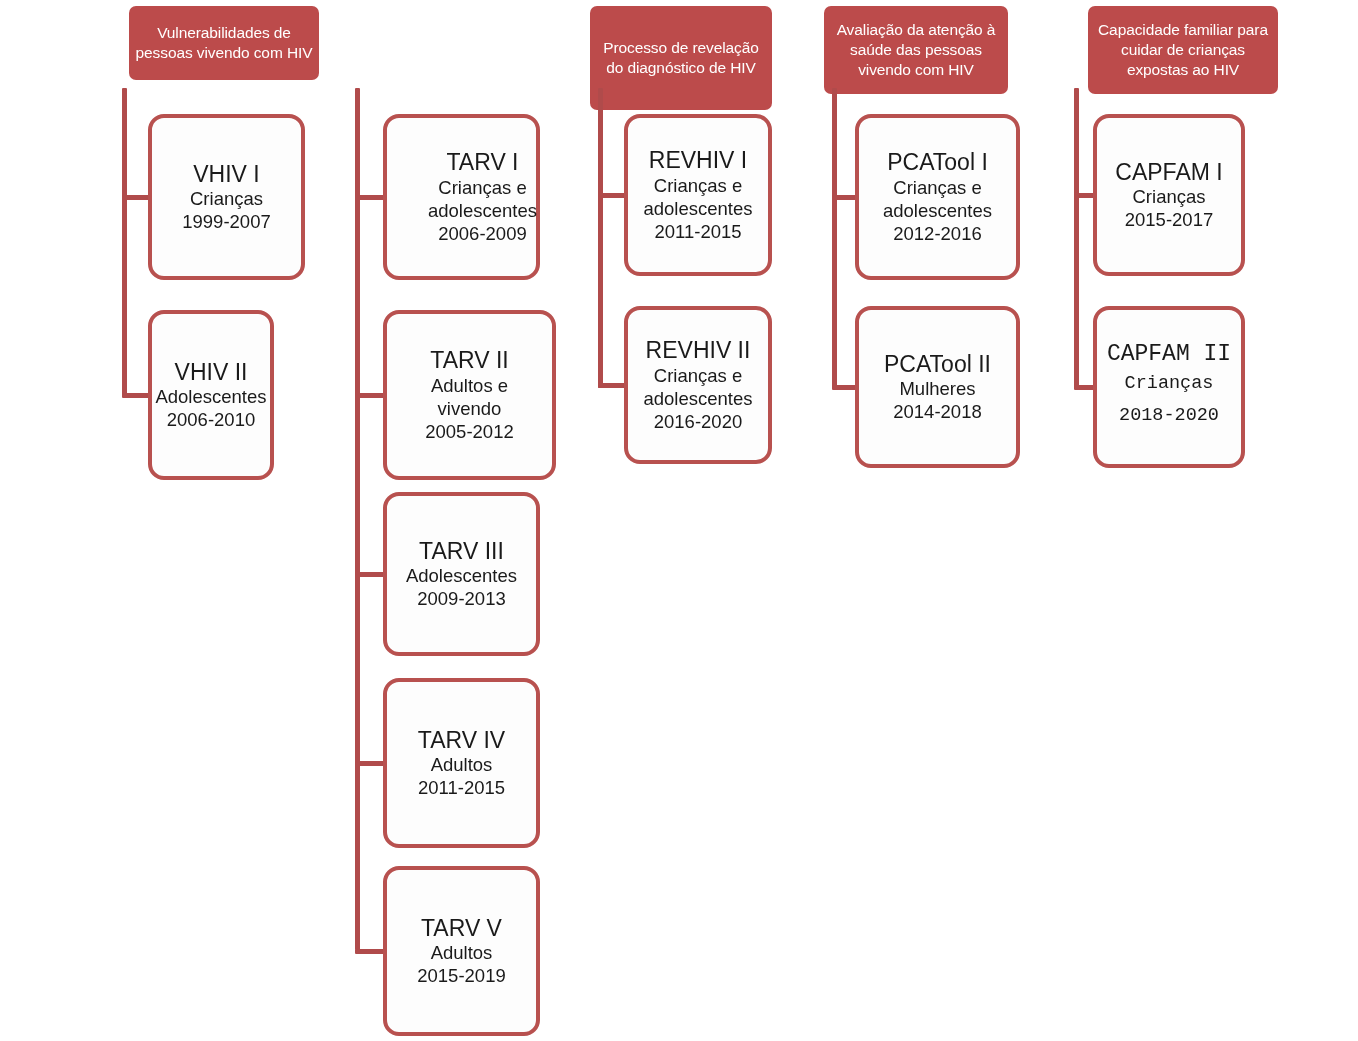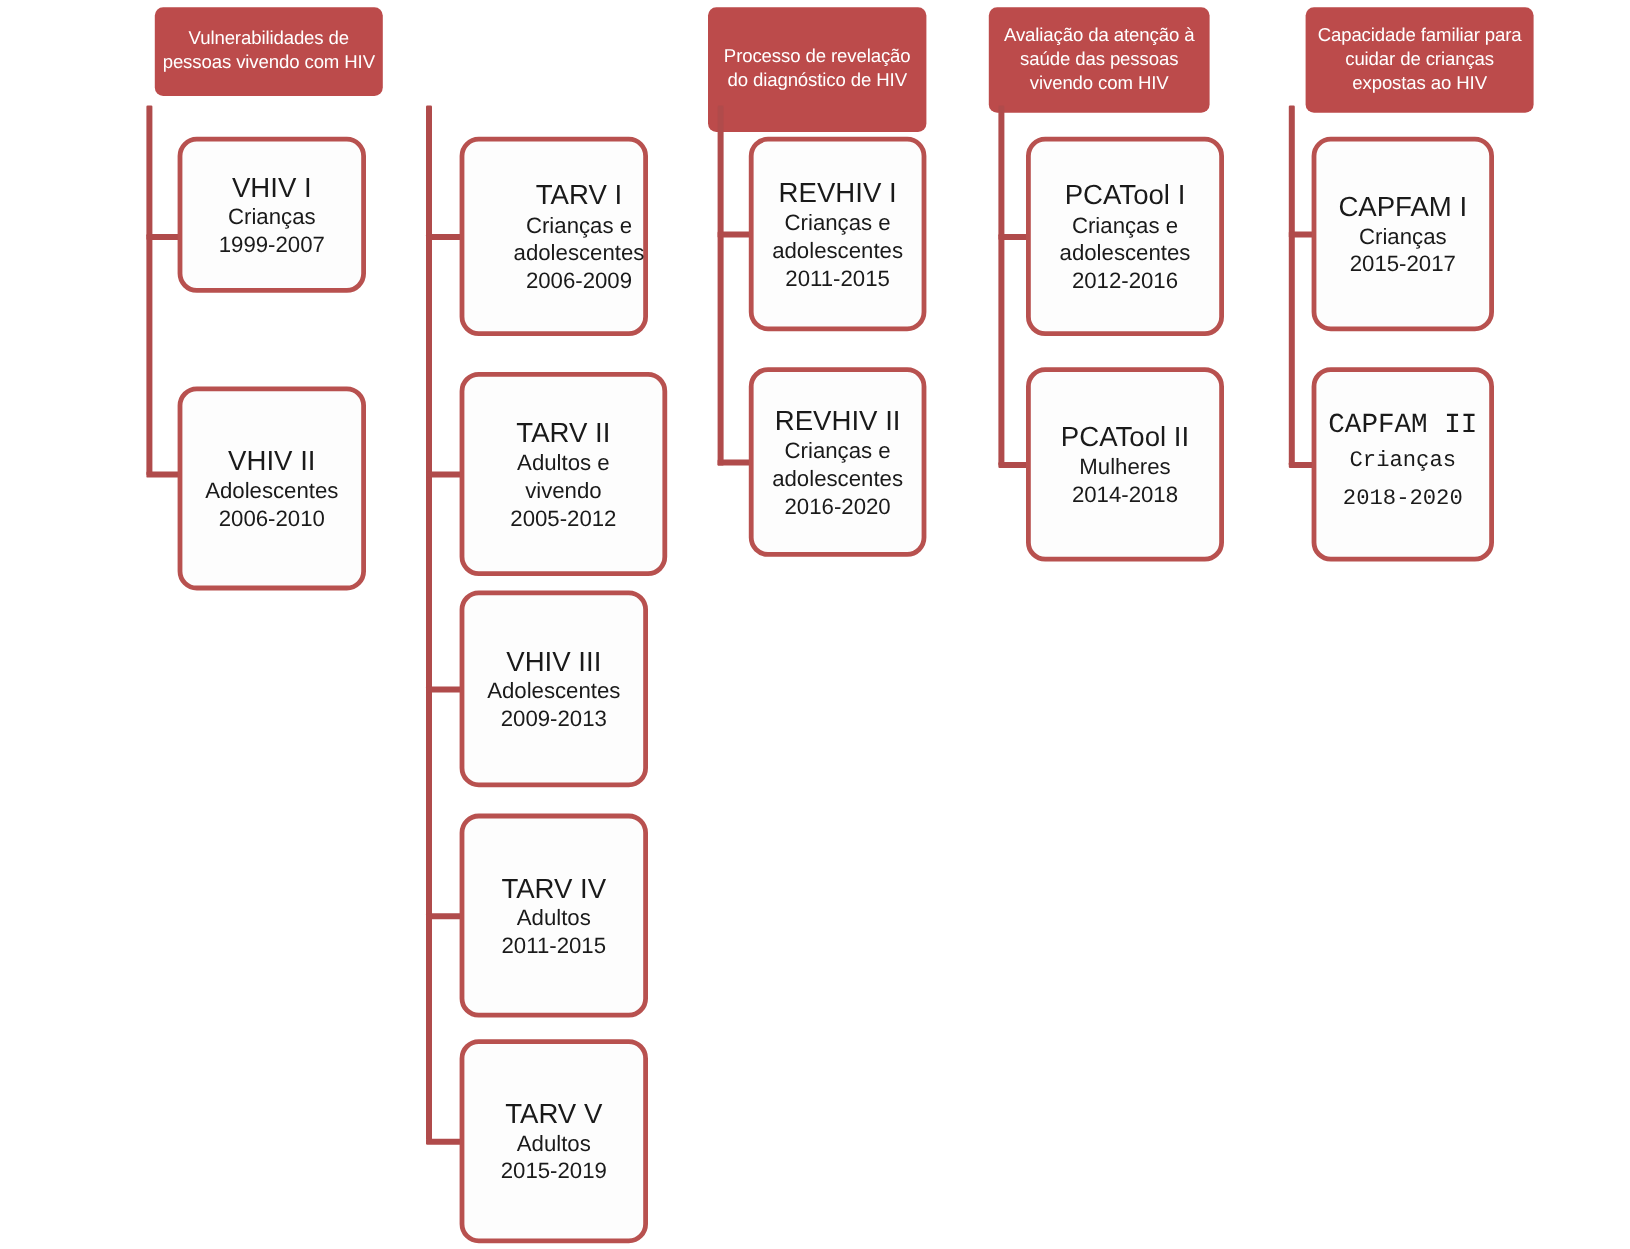--- a/index.html
+++ b/index.html
@@ -80,27 +80,27 @@
     line-height: 1.75;
   }
 </style>
 </head>
 <body>
 
 <div id="diagram">
     <div class="header-box" style="left: 129px; width: 190px; height: 74px;">Vulnerabilidades de pessoas vivendo com HIV</div>
     <div class="trunk" style="left: 122px; top: 88px; height: 308px;"></div>
     <div class="stub" style="left: 122px; width: 30px; top: 195px;"></div>
-    <div class="leaf-box" style="left: 148px; width: 157px; top: 114px; height: 130px;">
+    <div class="leaf-box" style="left: 148px; width: 157px; top: 114px; height: 166px;">
       <div class="leaf-title">VHIV I</div>
       <div class="leaf-line">Crianças</div>
       <div class="leaf-line">1999-2007</div>
     </div>
     <div class="stub" style="left: 122px; width: 30px; top: 393px;"></div>
-    <div class="leaf-box" style="left: 148px; width: 157px; top: 322px; height: 170px;">
+    <div class="leaf-box" style="left: 148px; width: 126px; top: 310px; height: 170px;">
       <div class="leaf-title">VHIV II</div>
       <div class="leaf-line">Adolescentes</div>
       <div class="leaf-line">2006-2010</div>
     </div>
     <div class="trunk" style="left: 355px; top: 88px; height: 862px;"></div>
     <div class="stub" style="left: 355px; width: 31px; top: 195px;"></div>
     <div class="leaf-box" style="left: 383px; width: 157px; top: 114px; height: 166px; padding-left: 42px;">
       <div class="leaf-title">TARV I</div>
       <div class="leaf-line">Crianças e</div>
       <div class="leaf-line">adolescentes</div>
@@ -108,21 +108,21 @@
     </div>
     <div class="stub" style="left: 355px; width: 31px; top: 393px;"></div>
     <div class="leaf-box" style="left: 383px; width: 173px; top: 310px; height: 170px; align-items: center;">
       <div class="leaf-title">TARV II</div>
       <div class="leaf-line">Adultos e</div>
       <div class="leaf-line">vivendo</div>
       <div class="leaf-line">2005-2012</div>
     </div>
     <div class="stub" style="left: 355px; width: 31px; top: 572px;"></div>
     <div class="leaf-box" style="left: 383px; width: 157px; top: 492px; height: 164px;">
-      <div class="leaf-title">VHIV III</div>
+      <div class="leaf-title">TARV III</div>
       <div class="leaf-line">Adolescentes</div>
       <div class="leaf-line">2009-2013</div>
     </div>
     <div class="stub" style="left: 355px; width: 31px; top: 761px;"></div>
     <div class="leaf-box" style="left: 383px; width: 157px; top: 678px; height: 170px;">
       <div class="leaf-title">TARV IV</div>
       <div class="leaf-line">Adultos</div>
       <div class="leaf-line">2011-2015</div>
     </div>
     <div class="stub" style="left: 355px; width: 31px; top: 949px;"></div>

